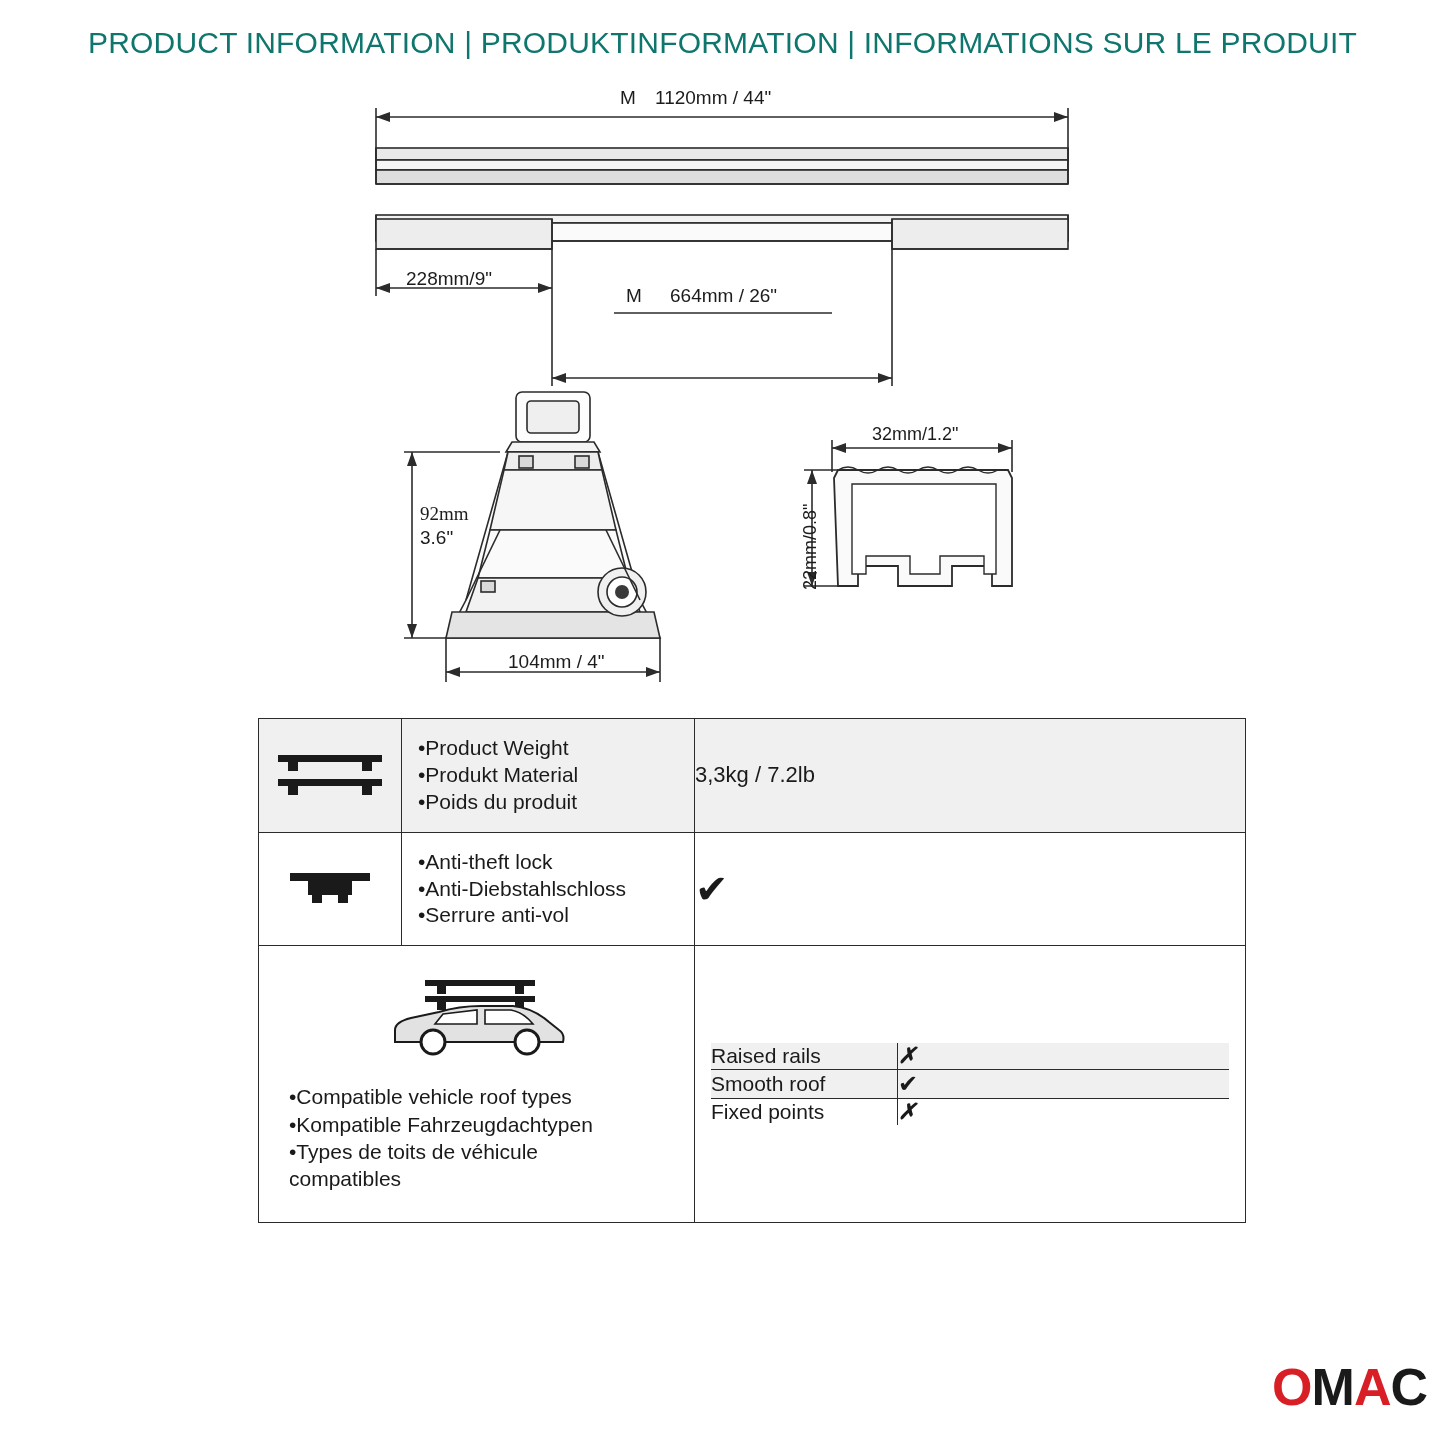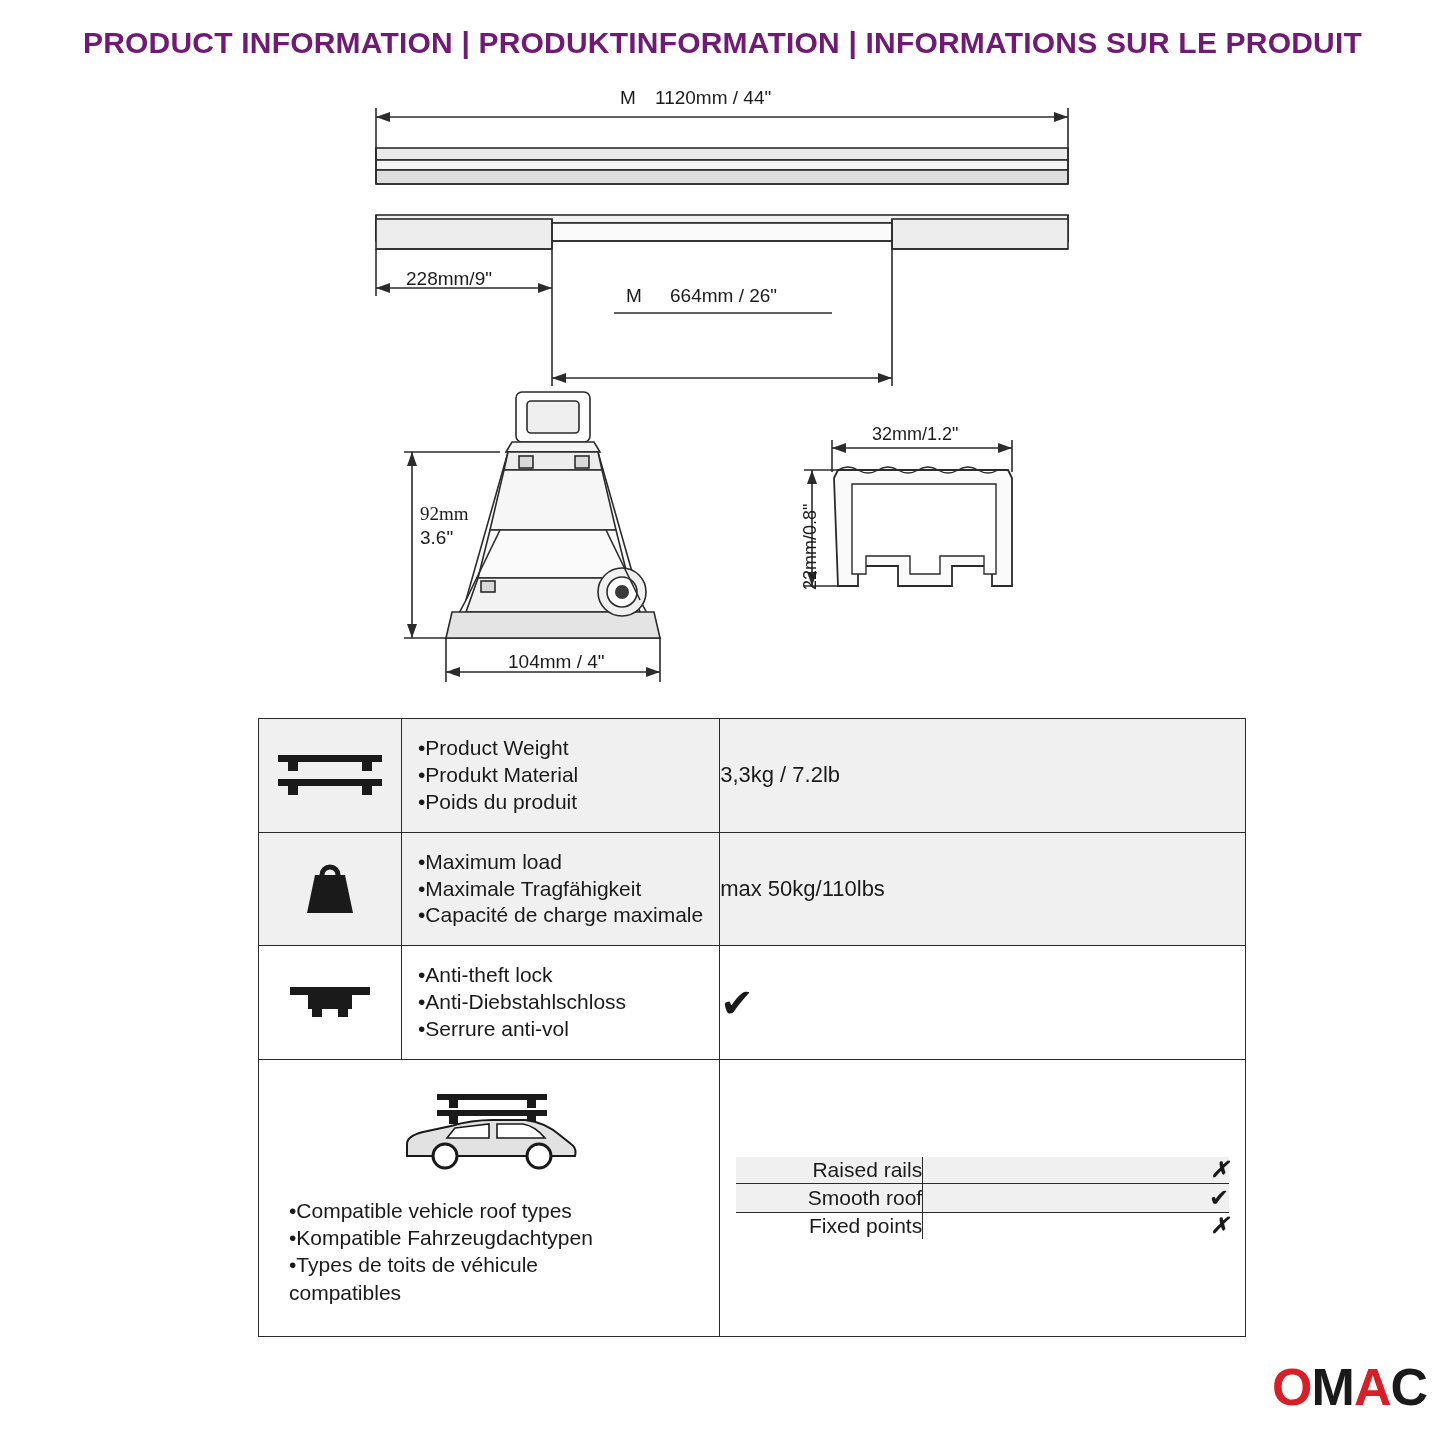--- a/index.html
+++ b/index.html
@@ -12,23 +12,23 @@
     overflow:hidden;
   }
   .page { position:relative; width:1445px; height:1445px; }
 
   
   .title {
     position:absolute;
     top:26px; left:0; width:1445px;
     text-align:center;
     font-size:30px;
-    font-weight:bold;
+    font-weight:normal;
     letter-spacing:0.2px;
-    color:#701a75;
+    color:#0f766e;
     white-space:nowrap;
   }
 
   
   .dim {
     position:absolute;
     font-size:19px;
     color:#1c1c1c;
     white-space:nowrap;
   }
@@ -228,36 +228,20 @@
           <div class="bullets">
             <div>•Product Weight</div>
             <div>•Produkt Material</div>
             <div>•Poids du produit</div>
           </div>
         </td>
         <td class="cell-value shade" colspan="2">3,3kg / 7.2lb</td>
       </tr>
 
 
-      <tr>
-        <td class="cell-icon shade">
-          <svg width="86" height="70" viewBox="0 0 86 70">
-            <path d="M20 62 L66 62 L58 24 L28 24 Z" fill="#1a1a1a"></path>
-            <path d="M35 24 a8 8 0 0 1 16 0" fill="none" stroke="#1a1a1a" stroke-width="5"></path>
-          </svg>
-        </td>
-        <td class="cell-label shade">
-          <div class="bullets">
-            <div>•Maximum load</div>
-            <div>•Maximale Tragfähigkeit</div>
-            <div>•Capacité de charge maximale</div>
-          </div>
-        </td>
-        <td class="cell-value shade" colspan="2">max 50kg/110lbs</td>
-      </tr>
 
       <tr>
         <td class="cell-icon">
           <svg width="92" height="54" viewBox="0 0 92 54">
             <rect x="6" y="14" width="80" height="8" fill="#1a1a1a"></rect>
             <rect x="24" y="22" width="44" height="14" fill="#1a1a1a"></rect>
             <rect x="28" y="36" width="10" height="8" fill="#1a1a1a"></rect>
             <rect x="54" y="36" width="10" height="8" fill="#1a1a1a"></rect>
           </svg>
         </td>
@@ -290,21 +274,21 @@
               <circle cx="150" cy="70" r="12" fill="#ffffff" stroke="#1a1a1a" stroke-width="3"></circle>
             </svg>
           </div>
           <div class="roof-label">
             <div>•Compatible vehicle roof types</div>
             <div>•Kompatible Fahrzeugdachtypen</div>
             <div>•Types de toits de véhicule</div>
             <div>compatibles</div>
           </div>
         </td>
-        <td colspan="2" style="padding:16px;text-align:right;">
+        <td colspan="2" style="padding:16px;">
           <table class="sub-table">
             <tbody>
               <tr>
                 <td class="rt-name first shade">Raised rails</td>
                 <td class="rt-mark last shade"><span class="mark-x">✗</span></td>
               </tr>
               <tr>
                 <td class="rt-name first shade">Smooth roof</td>
                 <td class="rt-mark last shade"><span class="mark-check">✔</span></td>
               </tr>

